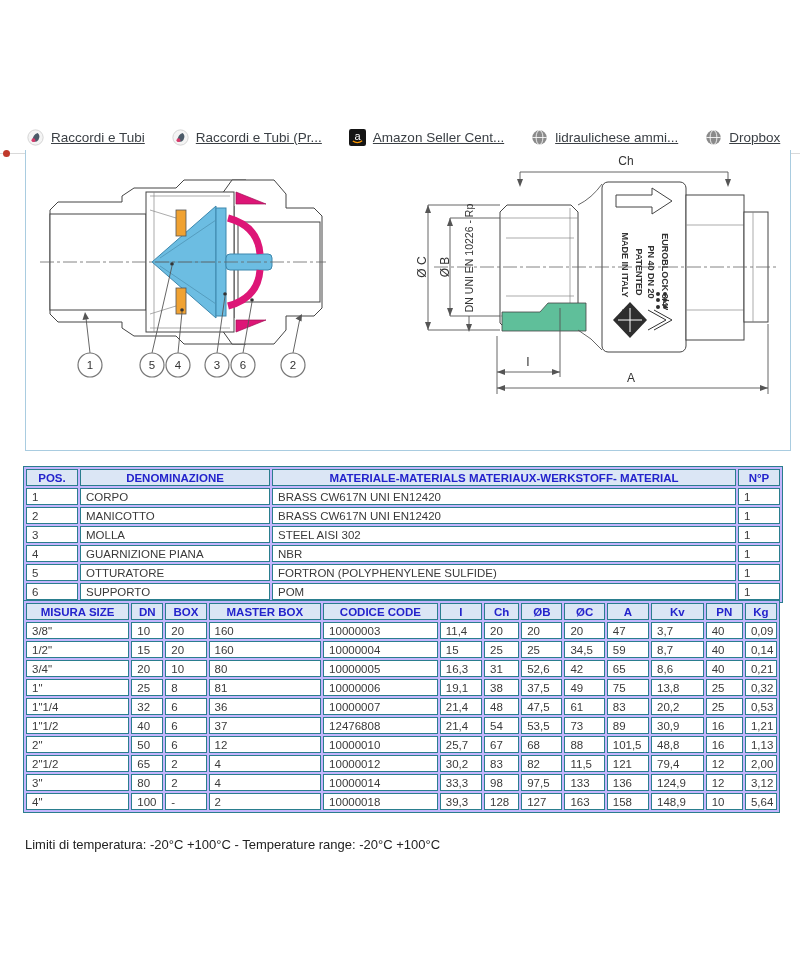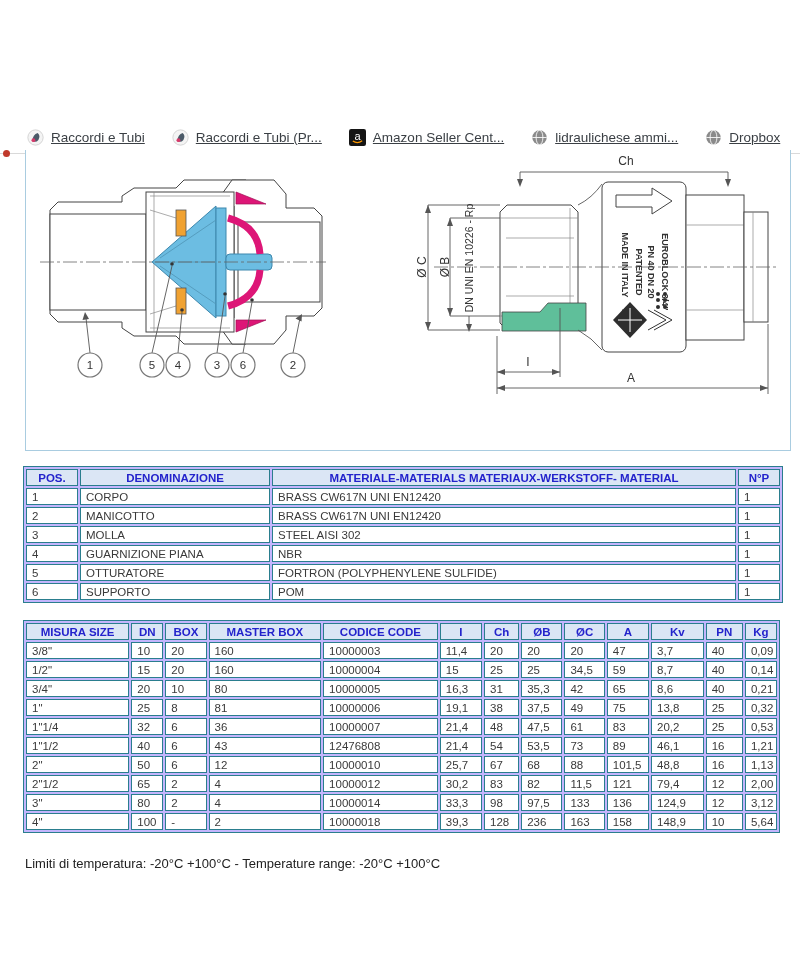--- a/index.html
+++ b/index.html
@@ -34,22 +34,22 @@
     border:1px solid #2a7e8e;background:#dbe6f5;color:#2323cc;
     font-size:11.5px;font-weight:bold;text-align:center;height:15px;padding:0 2px;
     overflow:hidden;white-space:nowrap;
   }
   table.spec td{
     border:1px solid #2a7e8e;background:#ffffff;color:#3a3a3a;
     font-size:11.5px;text-align:left;height:15px;padding:0 5px;
     overflow:hidden;white-space:nowrap;
   }
   #materials-table{left:23px;top:466px;width:756px;}
-  #sizes-table{left:23px;top:620px;width:757px;}
-  .footer-note{position:absolute;left:25px;top:856px;font-size:13px;color:#222;}
+  #sizes-table{left:23px;top:600px;width:757px;}
+  .footer-note{position:absolute;left:25px;top:837px;font-size:13px;color:#222;}
   
   .oln{stroke:#444;stroke-width:1;fill:#fff;}
   .thin{stroke:#888;stroke-width:0.7;fill:none;}
   .dim{stroke:#555;stroke-width:0.9;fill:none;}
   .dimtxt{font-size:12px;fill:#333;}
   .ldr{stroke:#555;stroke-width:0.9;fill:none;}
 </style>
 </head>
 <body>
 
@@ -367,21 +367,21 @@
         <td>0,14</td>
       </tr>
       <tr>
         <td>3/4"</td>
         <td>20</td>
         <td>10</td>
         <td>80</td>
         <td>10000005</td>
         <td>16,3</td>
         <td>31</td>
-        <td>35,3</td>
+        <td>52,6</td>
         <td>42</td>
         <td>65</td>
         <td>8,6</td>
         <td>40</td>
         <td>0,21</td>
       </tr>
       <tr>
         <td>1"</td>
         <td>25</td>
         <td>8</td>
@@ -408,28 +408,28 @@
         <td>61</td>
         <td>83</td>
         <td>20,2</td>
         <td>25</td>
         <td>0,53</td>
       </tr>
       <tr>
         <td>1"1/2</td>
         <td>40</td>
         <td>6</td>
-        <td>43</td>
+        <td>37</td>
         <td>12476808</td>
         <td>21,4</td>
         <td>54</td>
         <td>53,5</td>
         <td>73</td>
         <td>89</td>
-        <td>46,1</td>
+        <td>30,9</td>
         <td>16</td>
         <td>1,21</td>
       </tr>
       <tr>
         <td>2"</td>
         <td>50</td>
         <td>6</td>
         <td>12</td>
         <td>10000010</td>
         <td>25,7</td>
@@ -472,21 +472,21 @@
         <td>3,12</td>
       </tr>
       <tr>
         <td>4"</td>
         <td>100</td>
         <td>-</td>
         <td>2</td>
         <td>10000018</td>
         <td>39,3</td>
         <td>128</td>
-        <td>236</td>
+        <td>127</td>
         <td>163</td>
         <td>158</td>
         <td>148,9</td>
         <td>10</td>
         <td>5,64</td>
       </tr>
     </tbody>
 </table>
 
 <div class="footer-note">Limiti di temperatura: -20°C +100°C - Temperature range: -20°C +100°C</div>

